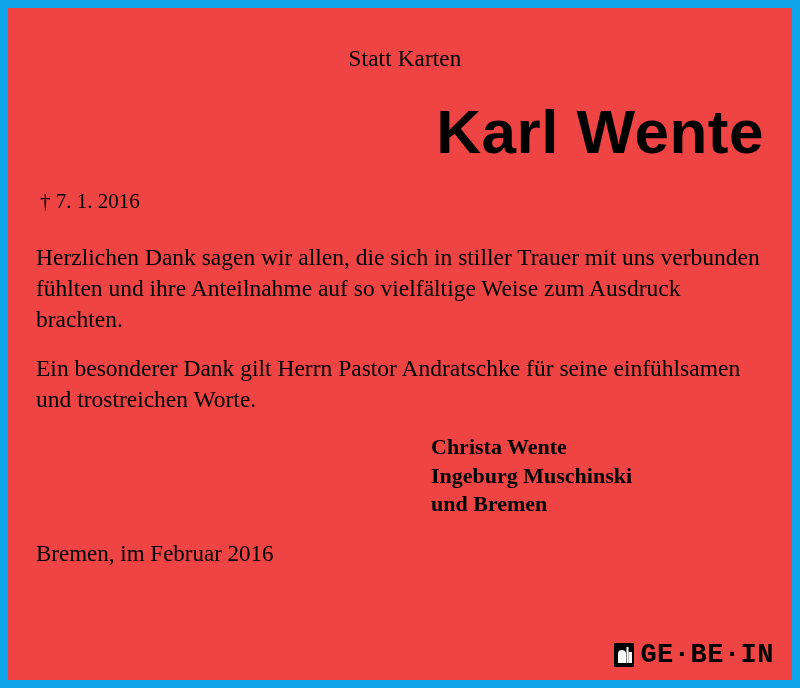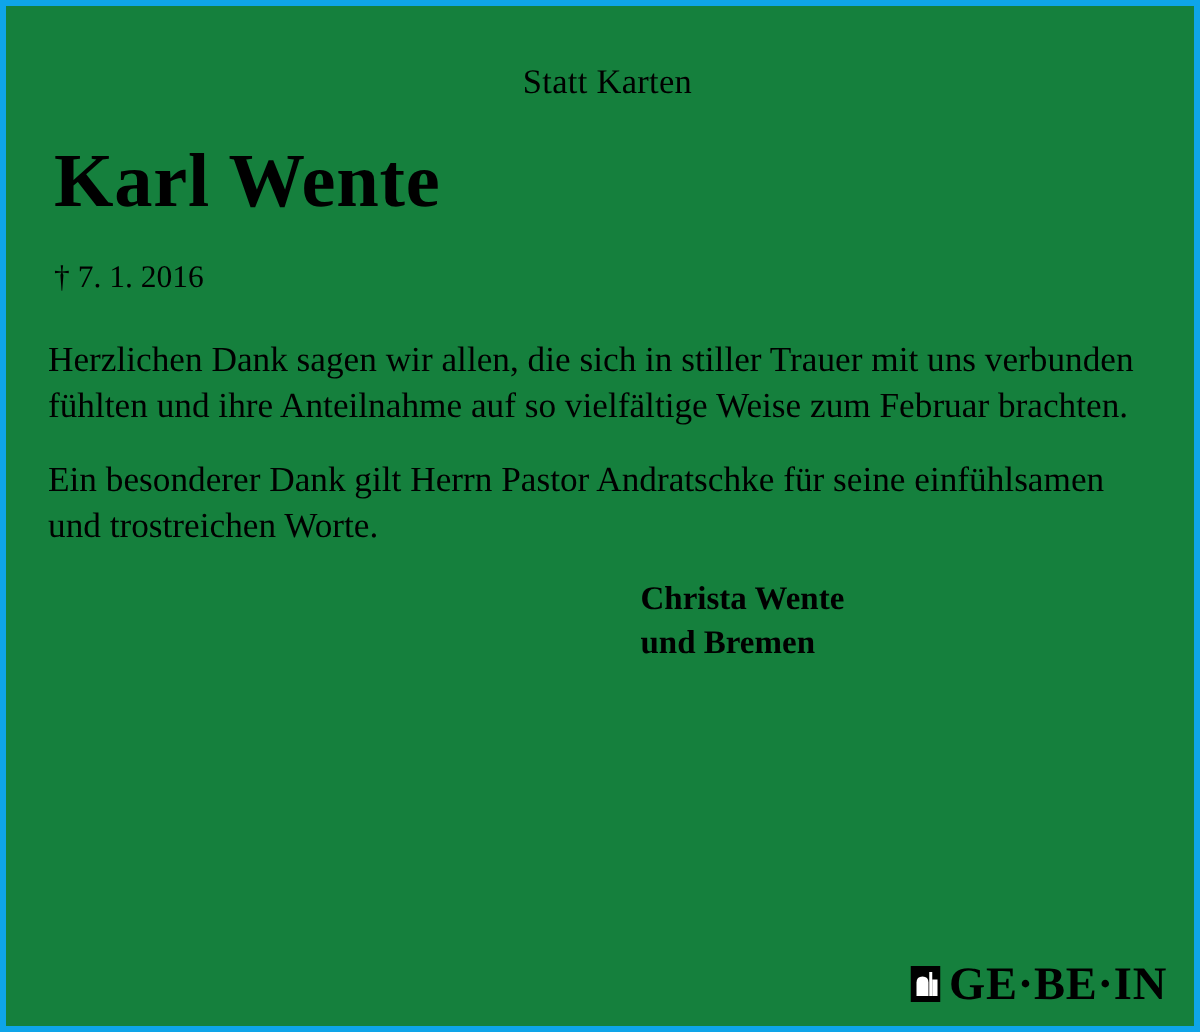--- a/index.html
+++ b/index.html
@@ -12,22 +12,22 @@
     height: 688px;
     font-family: "Liberation Serif", serif;
     color: #000000;
     overflow: hidden;
   }
   .notice {
     position: relative;
     box-sizing: border-box;
     width: 800px;
     height: 688px;
-    border: 4px solid #0ea5e9;
-    background: #15803d;
+    border: 8px solid #0ea5e9;
+    background: #ef4444;
     padding: 0;
   }
   .inner {
     position: relative;
     box-sizing: border-box;
     width: 100%;
     height: 100%;
     padding: 30px 28px 10px 28px;
   }
   .statt-karten {
@@ -42,24 +42,24 @@
     font-size: 19px;
     line-height: 1.35;
     margin: 28px 0 0 0;
     padding-left: 60px;
   }
   .verse .line {
     display: block;
     white-space: pre;
   }
   .name {
-    text-align: left;
-    font-family: Liberation Serif, serif;
+    text-align: right;
+    font-family: Liberation Sans, sans-serif;
     font-weight: bold;
-    font-size: 51px;
+    font-size: 62px;
     letter-spacing: 0.5px;
     margin: 24px 0 0 0;
     padding-left: 4px;
   }
   .dates {
     font-size: 21px;
     margin: 22px 0 0 0;
     padding-left: 4px;
   }
   .body-text {
@@ -95,49 +95,51 @@
     align-items: center;
     gap: 6px;
   }
   .logo-mark {
     display: inline-block;
     width: 20px;
     height: 24px;
     position: relative;
   }
   .logo-text {
-    font-family: Liberation Serif, serif;
+    font-family: Liberation Mono, monospace;
     font-weight: bold;
-    font-size: 31px;
+    font-size: 27px;
     letter-spacing: 0.5px;
   }
 </style>
 </head>
 <body>
 
 <div class="notice">
   <div class="inner">
 
     <div class="statt-karten">Statt Karten</div>
 
 
     <div class="name">Karl Wente</div>
 
     <div class="dates">† 7. 1. 2016</div>
 
     <div class="body-text">
-      <p>Herzlichen Dank sagen wir allen, die sich in stiller Trauer mit uns verbunden fühlten und ihre Anteilnahme auf so vielfältige Weise zum Februar brachten.</p>
+      <p>Herzlichen Dank sagen wir allen, die sich in stiller Trauer mit uns verbunden fühlten und ihre Anteilnahme auf so vielfältige Weise zum Ausdruck brachten.</p>
       <p>Ein besonderer Dank gilt Herrn Pastor Andratschke für seine einfühlsamen und trostreichen Worte.</p>
     </div>
 
     <div class="signers">
       <span class="line">Christa Wente</span>
+      <span class="line">Ingeburg Muschinski</span>
       <span class="line">und Bremen</span>
     </div>
 
+    <div class="place">Bremen, im Februar 2016</div>
 
     <div class="logo">
       <span class="logo-mark">
         <svg width="20" height="24" viewBox="0 0 20 24" aria-hidden="true">
           <rect x="0" y="0" width="20" height="24" fill="#000000"></rect>
           <path d="M4 20 L4 11 Q4 7 8 7 Q12 7 12 11 L12 20 Z" fill="#ffffff"></path>
           <rect x="12.5" y="4" width="2" height="16" fill="#ffffff"></rect>
           <rect x="14.5" y="9" width="3.5" height="11" fill="#ffffff"></rect>
         </svg>
       </span>

